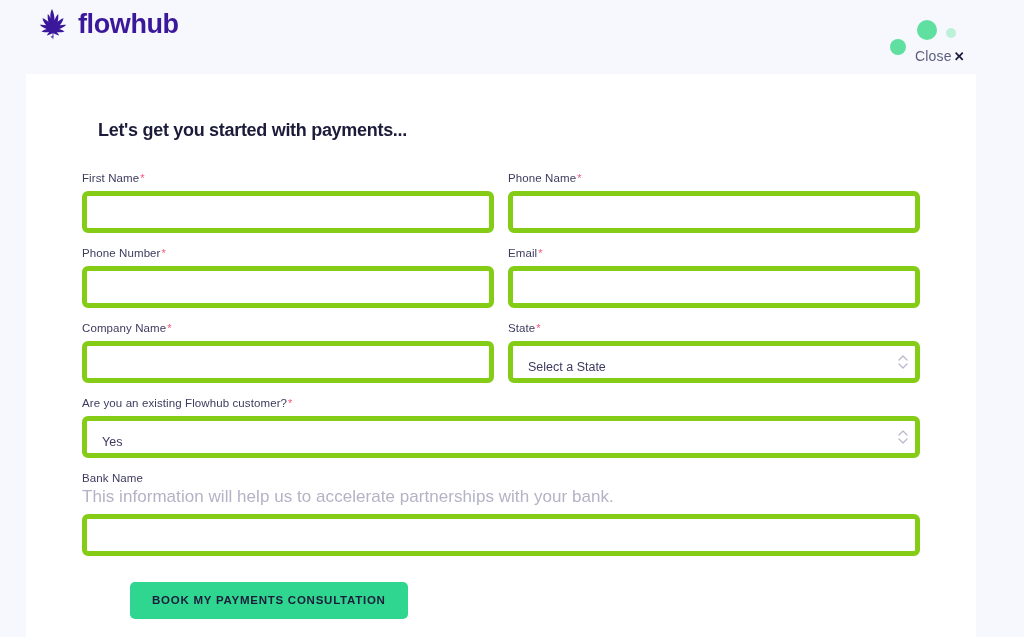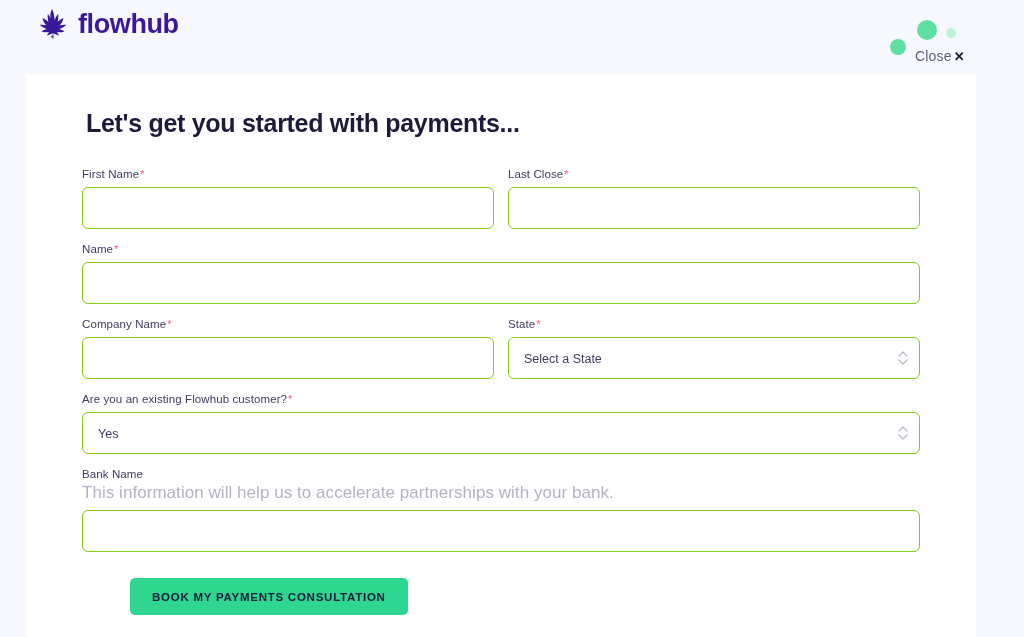--- a/index.html
+++ b/index.html
@@ -87,23 +87,23 @@
     width: 950px;
     height: 563px;
     background: #ffffff;
     padding: 0;
   }
   .card-inner {
     padding: 30px 56px 0 56px;
   }
 
   h1.page-title {
-    margin: 4px;
+    margin: 16px;
     padding: 0;
-    font-size: 25px;
+    font-size: 18px;
     font-weight: bold;
     color: #1c1b3a;
     letter-spacing: -0.3px;
     line-height: 1.2;
   }
 
   
   .form {
     margin-top: 30px;
   }
@@ -132,21 +132,21 @@
     font-size: 17px;
     color: #b4b3c6;
     margin-top: -4px;
     margin-bottom: 7px;
     letter-spacing: 0.05px;
   }
 
   .input {
     width: 100%;
     height: 42px;
-    border: 1px solid #84cc16;
+    border: 5px solid #84cc16;
     border-radius: 6px;
     background: #ffffff;
     font-family: "Liberation Sans", sans-serif;
     font-size: 12.5px;
     color: #3d3b5e;
     padding: 0 15px;
     outline: none;
   }
   .input::placeholder { color: #3d3b5e; }
 
@@ -231,30 +231,36 @@
 
       <div class="row">
         <div class="field">
           <label class="label">
             <span>First Name</span><span class="req">*</span>
           </label>
           <input class="input" type="text" value="" style="">
         </div>
         <div class="field">
           <label class="label">
-            <span>Last Close</span><span class="req">*</span>
-          </label>
-          <input class="input" type="text" value="" style="">
-        </div>
-      </div>
-
-      <div class="row">
-        <div class="field">
-          <label class="label">
-            <span>Name</span><span class="req">*</span>
+            <span>Phone Name</span><span class="req">*</span>
+          </label>
+          <input class="input" type="text" value="" style="">
+        </div>
+      </div>
+
+      <div class="row">
+        <div class="field">
+          <label class="label">
+            <span>Phone Number</span><span class="req">*</span>
+          </label>
+          <input class="input" type="text" value="" style="">
+        </div>
+        <div class="field">
+          <label class="label">
+            <span>Email</span><span class="req">*</span>
           </label>
           <input class="input" type="text" value="" style="">
         </div>
       </div>
 
       <div class="row">
         <div class="field">
           <label class="label">
             <span>Company Name</span><span class="req">*</span>
           </label>

